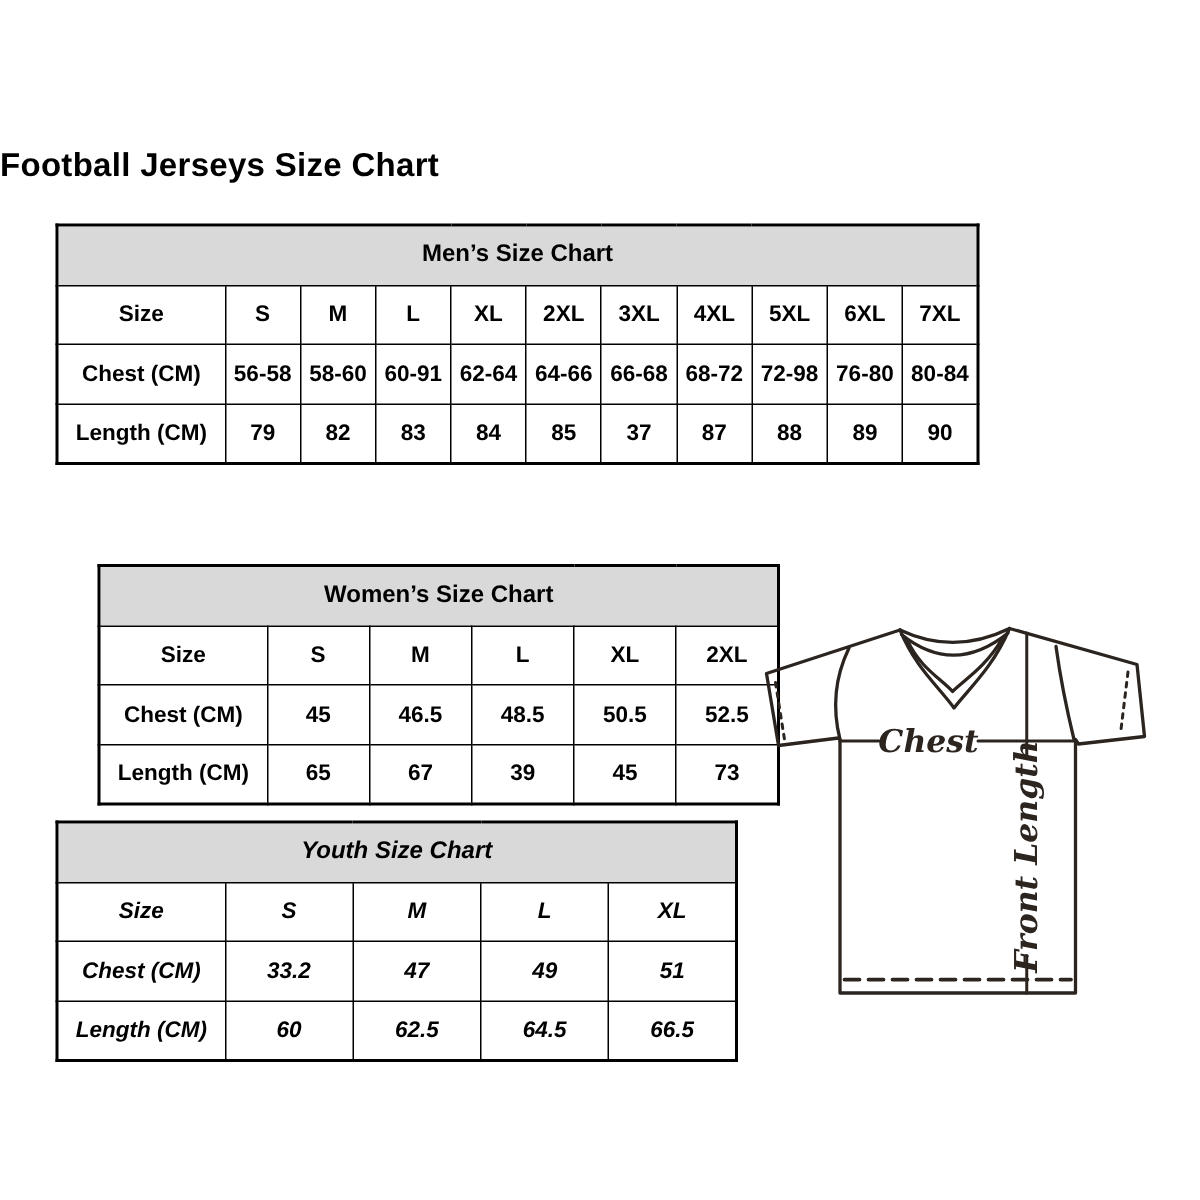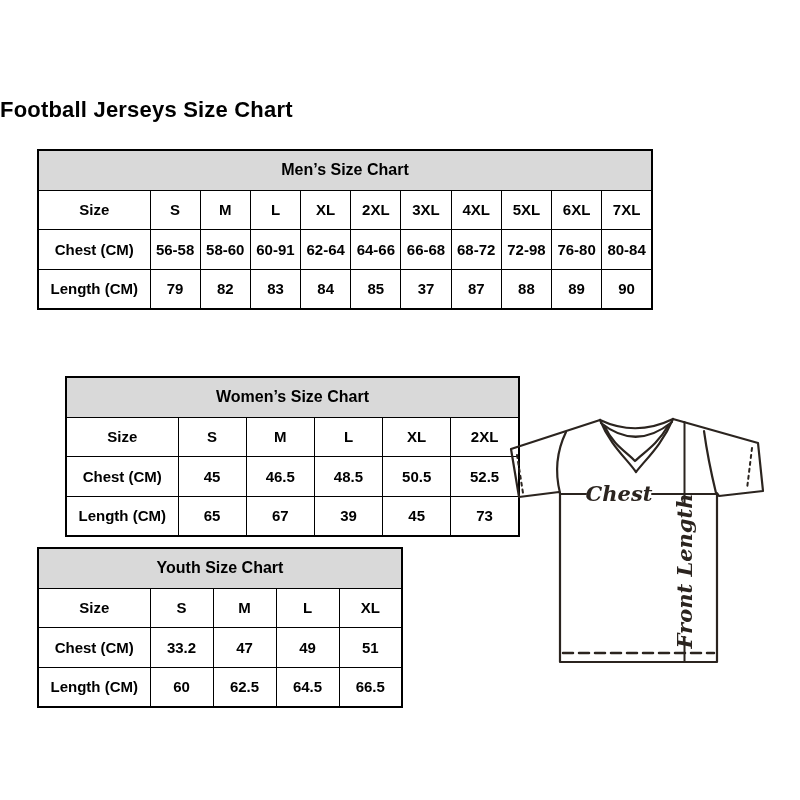--- a/index.html
+++ b/index.html
@@ -21,21 +21,21 @@
     border:1.5px solid #000; padding:0; height:38.5px;
     text-align:center; vertical-align:middle;
     font-weight:bold; font-size:15px; color:#000;
     white-space:nowrap; overflow:hidden;
   }
   table.size-chart th.tbl-title {
     background:#d9d9d9; font-size:16px;
   }
   #mens-table   { left:37px; top:149px; width:616px; }
   #womens-table { left:37px; top:376px; width:455px;margin-left:28px; }
-  #youth-table  { left:37px; top:547px; width:366px; }
+  #youth-table  { left:37px; top:547px; width:455px;font-style:italic; }
   #jersey {
     position:absolute; left:495px; top:393px; width:290px; height:302px;
   }
   .jersey-label {
     font-family:"DejaVu Serif", serif;
     font-style:italic; font-weight:bold;
     font-size:21px; fill:#2b241f;
   }
 </style>
 </head>

